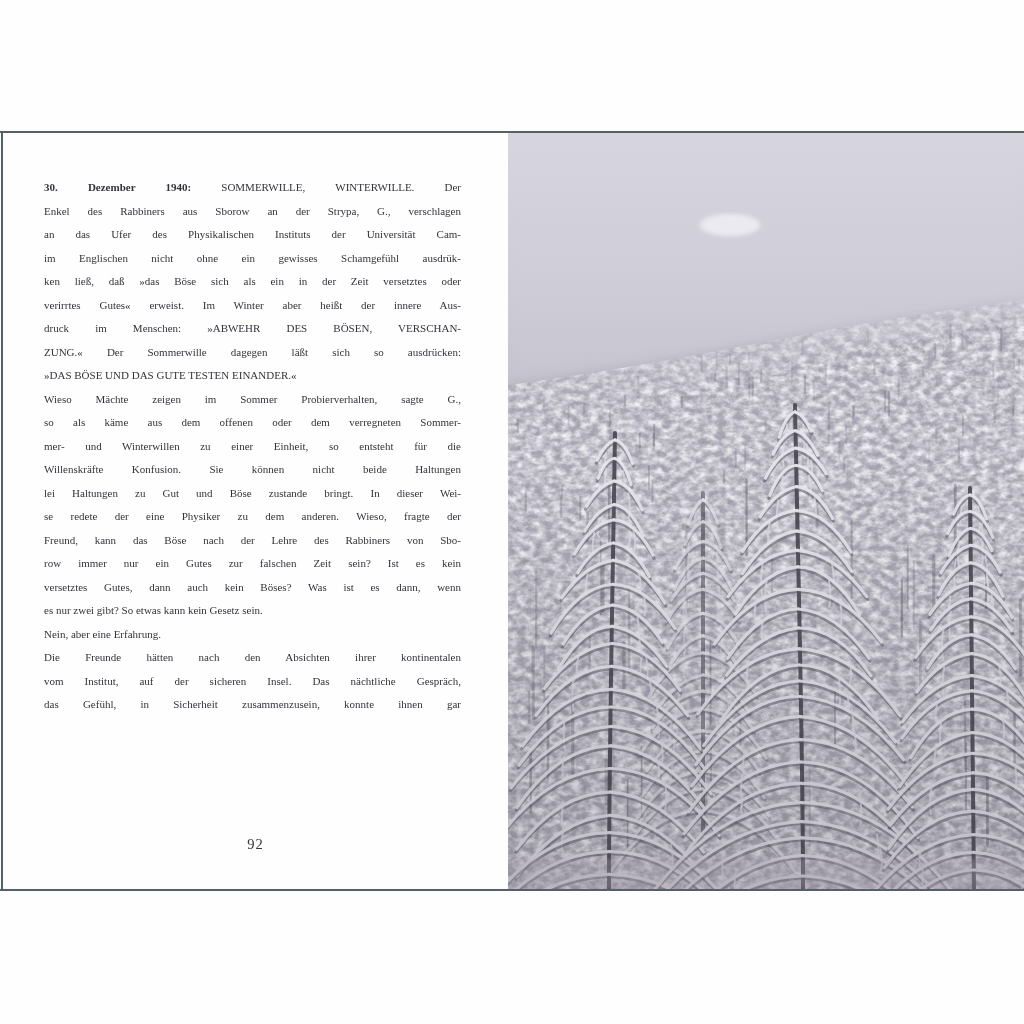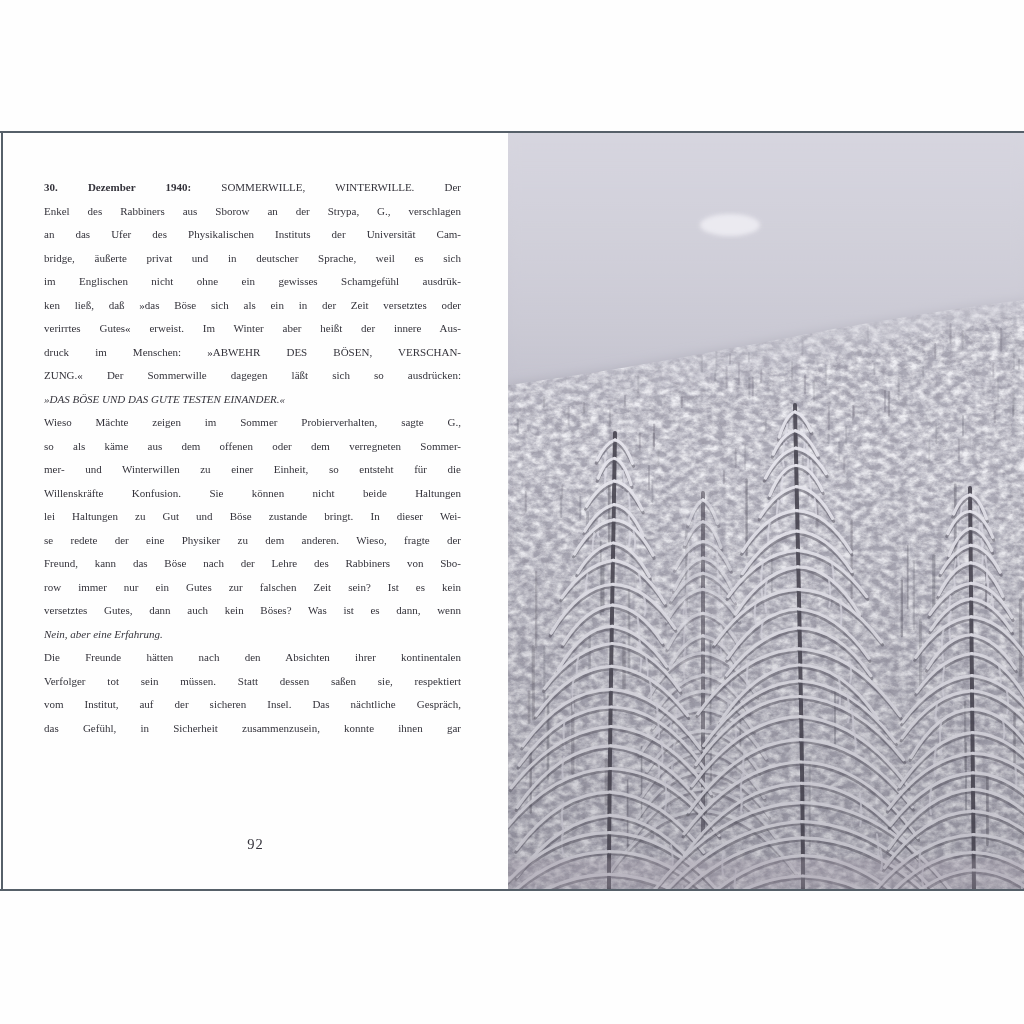--- a/index.html
+++ b/index.html
@@ -16,21 +16,21 @@
   .text-col{
     position:absolute;left:44px;top:176px;width:417px;
     color:var(--ink,#34333b);
     font-size:11px;line-height:23.5px;
   }
   .line{
     height:23.5px;overflow:hidden;
     text-align:justify;text-align-last:justify;
     white-space:normal;
   }
-  .line.nj{text-align:left;text-align-last:left;font-style:italic;}
+  .line.nj{text-align:left;text-align-last:left;}
   .line .b{font-weight:bold;}
   .page-number{
     position:absolute;left:47px;top:820px;width:417px;
     text-align:center;font-size:14.5px;color:var(--ink,#34333b);
     letter-spacing:1px;
     margin-top:16px;
   }
   .photo{
     position:absolute;left:508px;top:133px;width:516px;height:756px;
     overflow:hidden;background:#b6b5c1;
@@ -43,39 +43,38 @@
 <div class="canvas">
 
   <div class="rule rule-top"></div>
   <div class="rule rule-left"></div>
   <div class="rule rule-bottom"></div>
 
   <div class="text-col">
     <div class="line"><span class="b">30. Dezember 1940:</span> <span>SOMMERWILLE, WINTERWILLE. Der</span></div>
     <div class="line">Enkel des Rabbiners aus Sborow an der Strypa, G., verschlagen</div>
     <div class="line">an das Ufer des Physikalischen Instituts der Universität Cam-</div>
-    <div class="line">bridge, äußerte privat und in deutscher Sprache, weil es sich</div>
     <div class="line">im Englischen nicht ohne ein gewisses Schamgefühl ausdrük-</div>
     <div class="line">ken ließ, daß »das Böse sich als ein in der Zeit versetztes oder</div>
     <div class="line">verirrtes Gutes« erweist. Im Winter aber heißt der innere Aus-</div>
     <div class="line">druck im Menschen: »ABWEHR DES BÖSEN, VERSCHAN-</div>
     <div class="line">ZUNG.« Der Sommerwille dagegen läßt sich so ausdrücken:</div>
     <div class="line nj">»DAS BÖSE UND DAS GUTE TESTEN EINANDER.«</div>
     <div class="line">Wieso Mächte zeigen im Sommer Probierverhalten, sagte G.,</div>
     <div class="line">so als käme aus dem offenen oder dem verregneten Sommer-</div>
     <div class="line">mer- und Winterwillen zu einer Einheit, so entsteht für die</div>
     <div class="line">Willenskräfte Konfusion. Sie können nicht beide Haltungen</div>
     <div class="line">lei Haltungen zu Gut und Böse zustande bringt. In dieser Wei-</div>
     <div class="line">se redete der eine Physiker zu dem anderen. Wieso, fragte der</div>
     <div class="line">Freund, kann das Böse nach der Lehre des Rabbiners von Sbo-</div>
     <div class="line">row immer nur ein Gutes zur falschen Zeit sein? Ist es kein</div>
     <div class="line">versetztes Gutes, dann auch kein Böses? Was ist es dann, wenn</div>
+    <div class="line nj">es nur zwei gibt? So etwas kann kein Gesetz sein.</div>
     <div class="line nj">Nein, aber eine Erfahrung.</div>
     <div class="line">Die Freunde hätten nach den Absichten ihrer kontinentalen</div>
-    <div class="line">Verfolger tot sein müssen. Statt dessen saßen sie, respektiert</div>
     <div class="line">vom Institut, auf der sicheren Insel. Das nächtliche Gespräch,</div>
     <div class="line">das Gefühl, in Sicherheit zusammenzusein, konnte ihnen gar</div>
   </div>
 
   <div class="page-number">92</div>
 
   <div class="photo">
     <svg id="photo-svg" viewBox="0 0 516 756" xmlns="http://www.w3.org/2000/svg">
       <defs>
         <linearGradient id="gSky" x1="0" y1="0" x2="0" y2="1">

